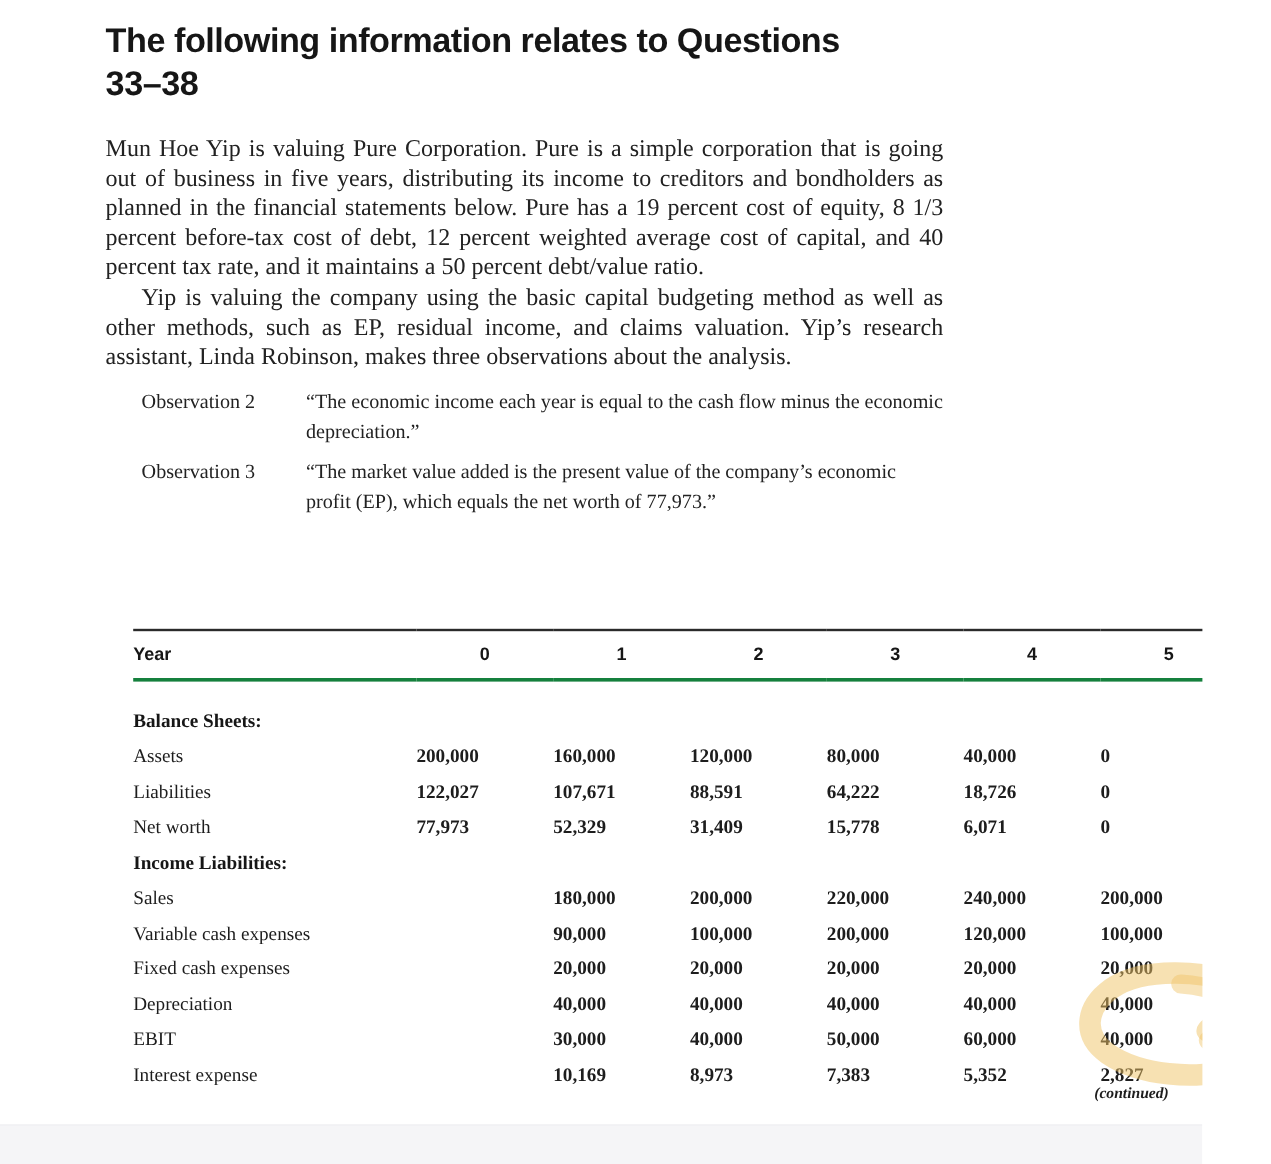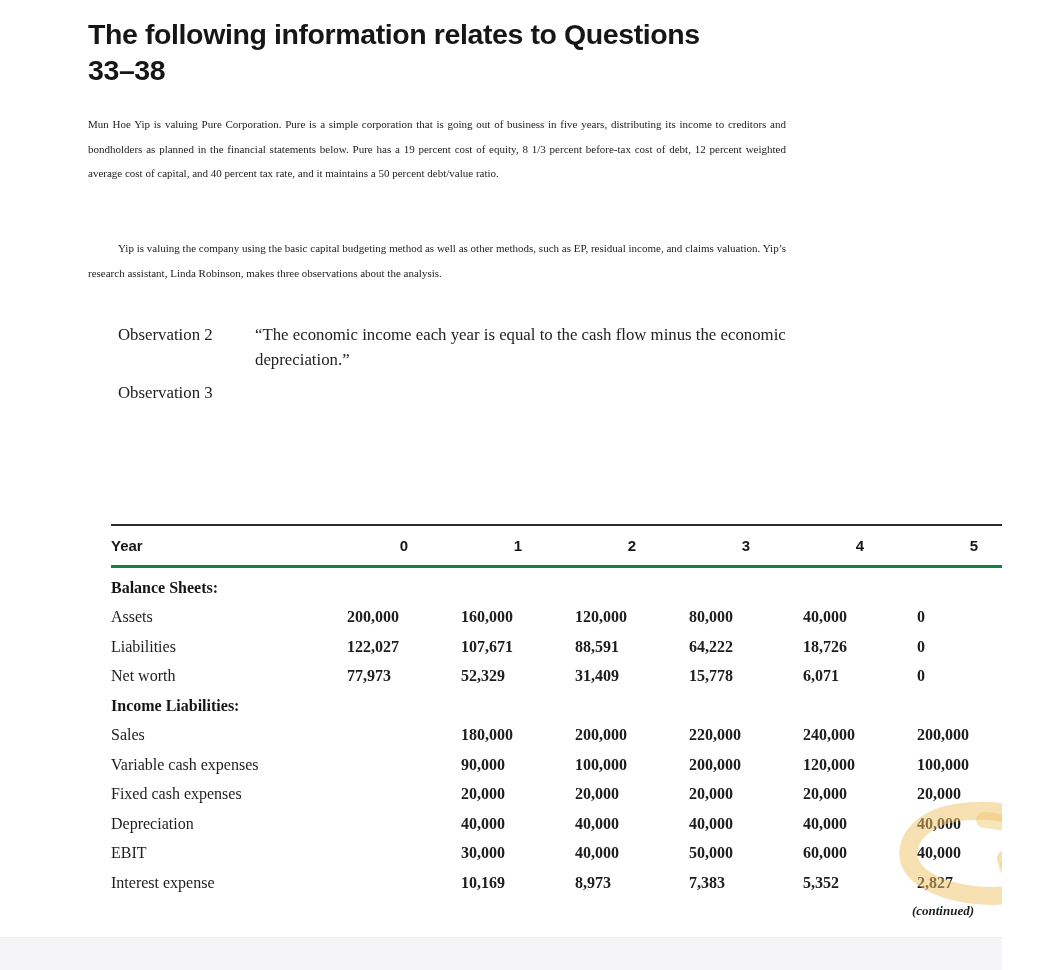--- a/index.html
+++ b/index.html
@@ -8,21 +8,21 @@
     font-family:"Liberation Serif",serif;color:#1f1f1f;
   }
   .page-title{
     position:absolute;left:88px;top:16px;width:720px;margin:0;
     font-family:"Liberation Sans",sans-serif;font-weight:700;
     font-size:28.5px;line-height:36px;letter-spacing:-0.4px;color:#161616;
     white-space:pre-line;
   }
   .body-para{
     position:absolute;left:88px;width:698px;margin:0;
-    font-size:11px;line-height:24.6px;text-align:justify;color:#222;
+    font-size:20px;line-height:24.6px;text-align:justify;color:#222;
   }
   .para-1{top:112px;}
   .para-2{top:236px;text-indent:30px;}
   .observations{position:absolute;left:118px;top:323px;width:672px;}
   .obs-row{display:flex;margin-bottom:9px;font-size:16.8px;line-height:24.6px;color:#222;}
   .obs-label{width:137px;flex:none;}
   .obs-text{width:533px;}
   .fin-table{
     position:absolute;left:111px;top:524px;width:920px;
     border-collapse:collapse;table-layout:fixed;
@@ -32,21 +32,21 @@
   .fin-table thead th{
     font-family:"Liberation Sans",sans-serif;font-weight:700;font-size:15px;color:#161616;
     height:39px;vertical-align:middle;padding:0;
     border-top:2px solid #2b2b2b;border-bottom:3px solid #15803d;
   }
   .fin-table thead th.year-label{text-align:left;}
   .fin-table thead th.num-head{text-align:center;}
   .fin-table tbody td{
     font-size:16px;height:29.5px;vertical-align:middle;padding:0;color:#1d1d1d;
   }
-  .fin-table tbody tr.first-row td{padding-top:5px;}
+  .fin-table tbody tr.first-row td{padding-top:19px;}
   .fin-table td.num{text-align:left;padding-right:24px;font-weight:bold;}
   .fin-table tr.section-row td{font-weight:700;color:#161616;}
   .continued{
     position:absolute;right:28px;top:903px;
     font-size:13px;font-weight:700;font-style:italic;color:#1d1d1d;
   }
   .annotation-svg{position:absolute;left:0;top:0;pointer-events:none;}
   .bottom-band{
     position:absolute;left:0;right:0;bottom:0;height:32px;background:#f5f5f7;
     border-top:1px solid #efeff2;
@@ -63,20 +63,21 @@
   <p class="body-para para-1">Mun Hoe Yip is valuing Pure Corporation. Pure is a simple corporation that is going out of business in five years, distributing its income to creditors and bondholders as planned in the financial statements below. Pure has a 19 percent cost of equity, 8 1/3 percent before-tax cost of debt, 12 percent weighted average cost of capital, and 40 percent tax rate, and it maintains a 50 percent debt/value ratio.</p>
   <p class="body-para para-2">Yip is valuing the company using the basic capital budgeting method as well as other methods, such as EP, residual income, and claims valuation. Yip’s research assistant, Linda Robinson, makes three observations about the analysis.</p>
 
   <div class="observations">
     <div class="obs-row">
       <div class="obs-label">Observation 2</div>
       <div class="obs-text">“The economic income each year is equal to the cash flow minus the economic depreciation.”</div>
     </div>
     <div class="obs-row">
       <div class="obs-label">Observation 3</div>
+      <div class="obs-text">“The market value added is the present value of the company’s economic profit (EP), which equals the net worth of 77,973.”</div>
     </div>
   </div>
 
   <table class="fin-table">
     <colgroup>
       <col class="lbl">
         <col class="num">
         <col class="num">
         <col class="num">
         <col class="num">

